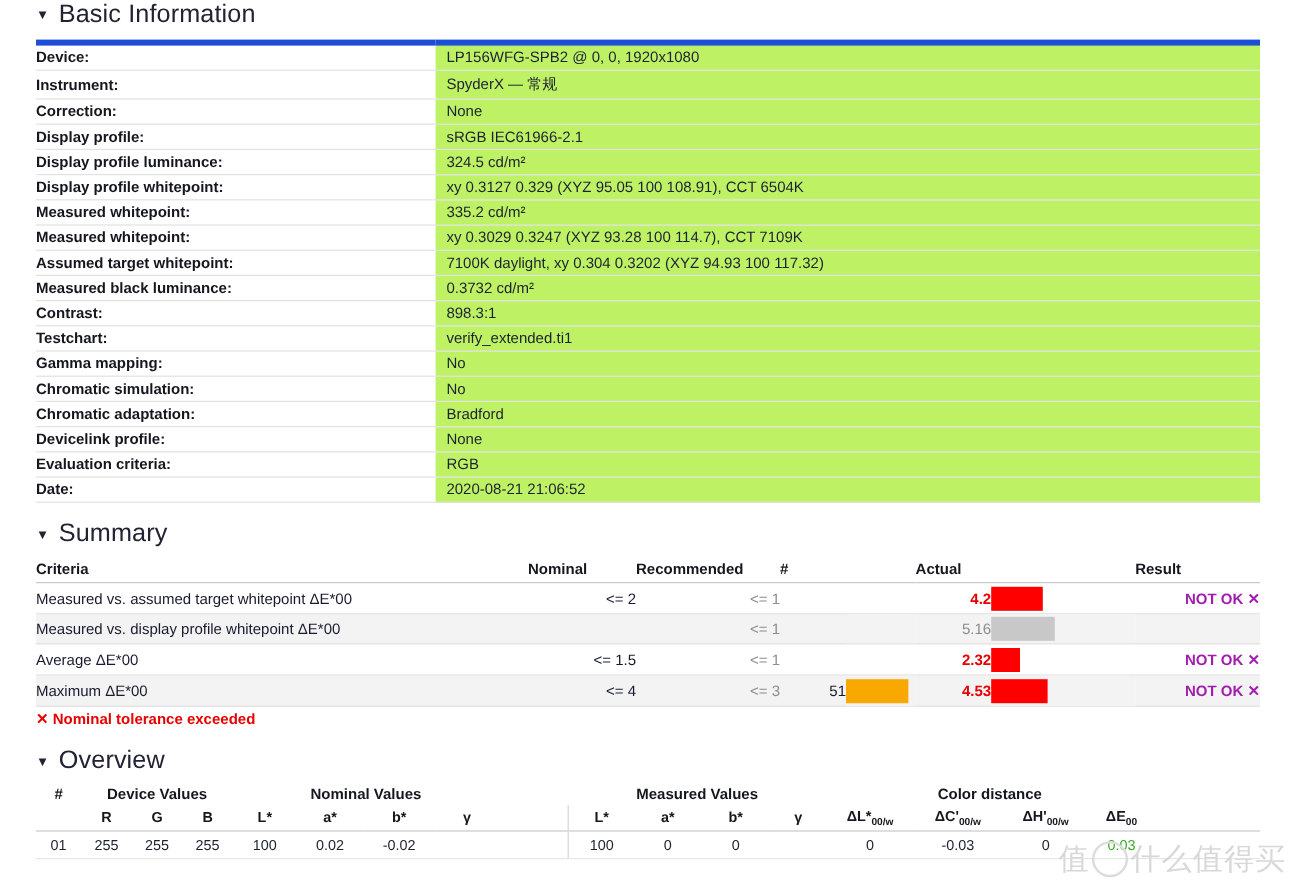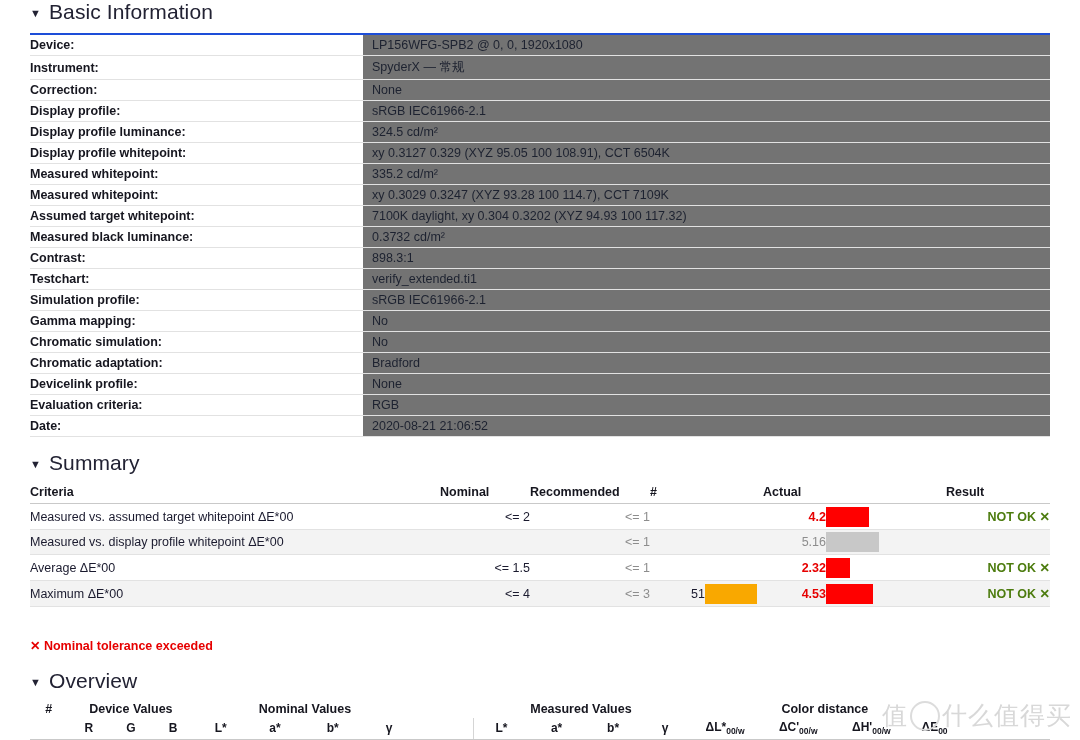--- a/index.html
+++ b/index.html
@@ -19,22 +19,22 @@
     font-size: 21px; font-weight: 400; color: #222233;
     letter-spacing: .1px;
   }
   .tri { font-size: 11px; line-height: 1; color: #222233; position: relative; top: 1px; }
 
   
   table { border-collapse: collapse; width: 100%; }
   .info { margin-top: 9px; font-size: 12.5px; }
   .info td { padding: 3px 0 3px 0; border-bottom: 1px solid #e2e2e2; vertical-align: middle; }
   .info td.k { width: 333px; font-weight: bold; color: #16161f; }
-  .info td.v { color: #1d2230; background: #737373; padding-left: 9px; }
-  .info tr:first-child td { border-top: 2px solid #1d4ed8; }
+  .info td.v { color: #1d2230; background: #bef264; padding-left: 9px; }
+  .info tr:first-child td { border-top: 5px solid #1d4ed8; }
 
   
   .summary-wrap { margin-top: 14px; }
   .summary { margin-top: 8px; font-size: 12.5px; table-layout: fixed; }
   .summary th {
     font-weight: bold; font-size: 12.5px; color: #16161f;
     padding: 2px 0 4px 0; border-bottom: 1px solid #c9c9c9; text-align: left;
   }
   .summary th.crit { text-align: left; }
   .summary td { padding: 5px 0; border-bottom: 1px solid #e2e2e2; text-align: right; vertical-align: middle; }
@@ -45,22 +45,22 @@
   .c-rec    { width: 120px; }
   .c-num    { width: 55px; }
   .c-nbar   { width: 58px; padding-left: 6px !important; }
   .c-act    { width: 63px; }
   .c-abar   { width: 120px; }
   .c-res    { width: 104px; }
   .muted { color: #8d8d8d; }
   .bad { color: #e60000; font-weight: bold; }
   .barcell { position: relative; height: 20px; }
   .bar { position: absolute; top: 50%; transform: translateY(-50%); left: 0; height: 20px; }
-  .result { color: #4d7c0f; font-weight: bold; white-space: nowrap; }
-  .warn-line { margin-top: 31px; font-size: 12.5px; font-weight: bold; color: #e60000; }
+  .result { color: #a21caf; font-weight: bold; white-space: nowrap; }
+  .warn-line { margin-top: 2px; font-size: 12.5px; font-weight: bold; color: #e60000; }
 
   
   .overview-wrap { margin-top: 16px; }
   .ov { margin-top: 7px; font-size: 12px; table-layout: fixed; }
   .ov th, .ov td { text-align: center; padding: 2px 0; }
   .ov .grp th {
     font-weight: bold; font-size: 12.5px; padding-bottom: 2px; color: #16161f;
   }
   .ov .sub th {
     font-weight: bold; font-size: 12px; border-bottom: 1px solid #c9c9c9;
@@ -138,24 +138,20 @@
           <td class="k">Measured black luminance:</td>
           <td class="v">0.3732 cd/m²</td>
         </tr>
         <tr>
           <td class="k">Contrast:</td>
           <td class="v">898.3:1</td>
         </tr>
         <tr>
           <td class="k">Testchart:</td>
           <td class="v">verify_extended.ti1</td>
-        </tr>
-        <tr>
-          <td class="k">Simulation profile:</td>
-          <td class="v">sRGB IEC61966-2.1</td>
         </tr>
         <tr>
           <td class="k">Gamma mapping:</td>
           <td class="v">No</td>
         </tr>
         <tr>
           <td class="k">Chromatic simulation:</td>
           <td class="v">No</td>
         </tr>
         <tr>

